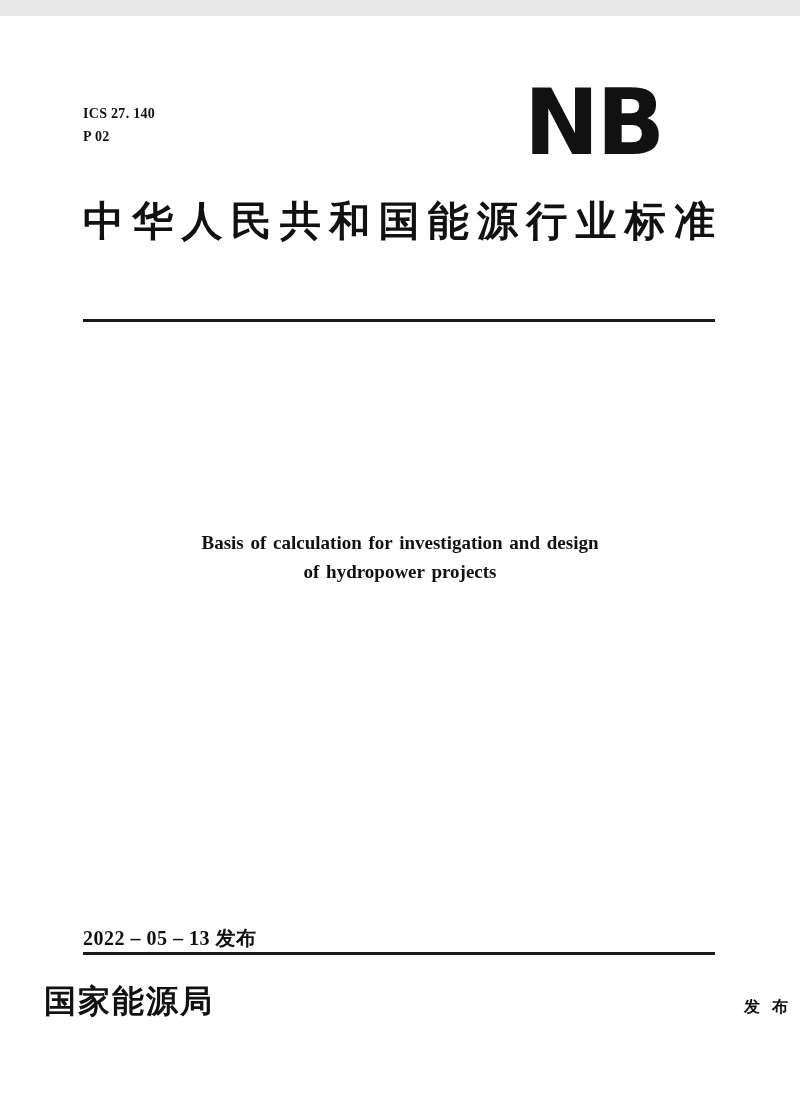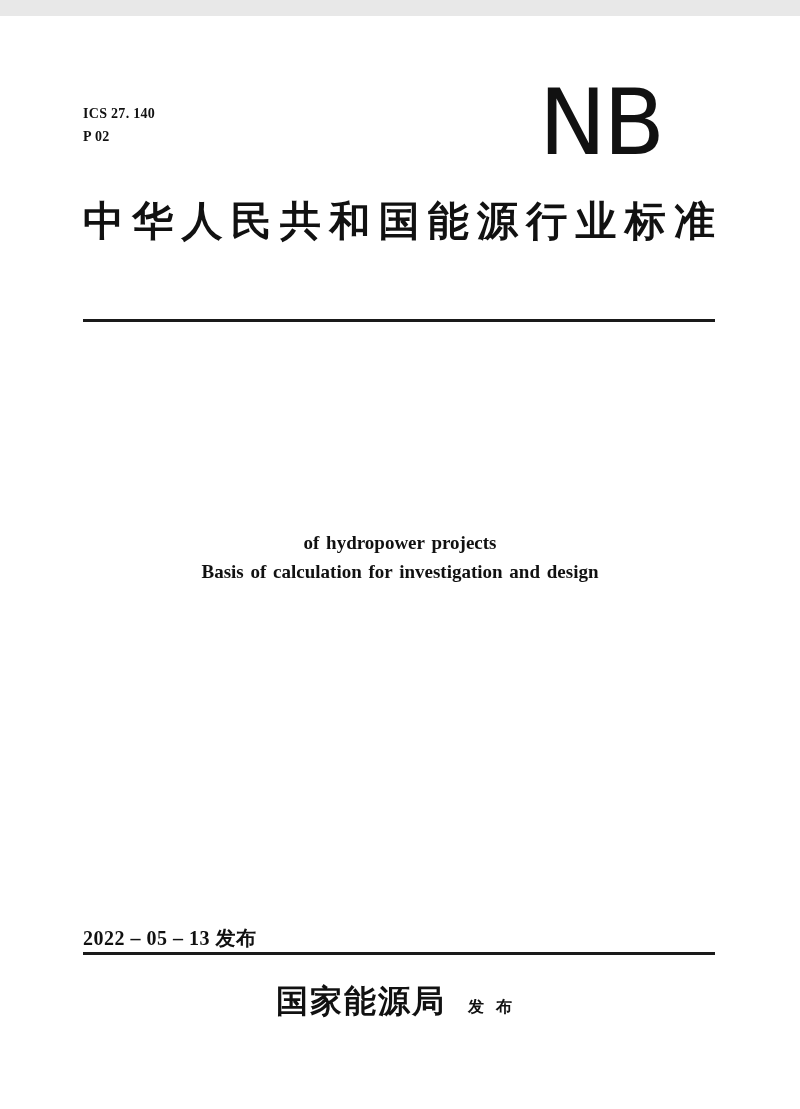--- a/index.html
+++ b/index.html
@@ -21,21 +21,21 @@
     font-weight: bold;
     font-size: 14px;
     line-height: 23px;
     letter-spacing: 0.3px;
   }
   .nb-logo {
     position: absolute;
     top: 62px;
     right: 138px;
     font-family: "DejaVu Sans", "Liberation Sans", sans-serif;
-    font-weight: normal;
+    font-weight: bold;
     font-size: 90px;
     line-height: 1;
     letter-spacing: -3px;
   }
   .standard-category {
     position: absolute;
     left: 83px;
     top: 182px;
     width: 632px;
     font-weight: bold;
@@ -94,22 +94,23 @@
     font-size: 20px;
     letter-spacing: 0.5px;
     text-align: right;
   }
   .publisher-row {
     position: absolute;
     top: 964px;
     left: 0;
     width: 800px;
     display: flex;
-    justify-content: center;
+    justify-content: space-between;
     align-items: baseline;
+    padding-left: 44px;
   }
   .publisher-name {
     font-weight: bold;
     font-size: 32px;
     letter-spacing: 2px;
   }
   .publish-label {
     font-weight: bold;
     font-size: 16px;
     letter-spacing: 12px;
@@ -142,22 +143,22 @@
       <span>业</span>
       <span>标</span>
       <span>准</span>
     </div>
 
 
   <div class="rule rule-top"></div>
 
 
   <div class="title-en">
+    <div>Basis of calculation for investigation and design</div>
     <div>of hydropower projects</div>
-    <div>Basis of calculation for investigation and design</div>
   </div>
 
   <div class="dates-row">
     <span>2022 – 05 – 13 发布</span>
   </div>
 
   <div class="rule rule-bottom"></div>
 
   <div class="publisher-row">
     <span class="publisher-name">国家能源局</span>

